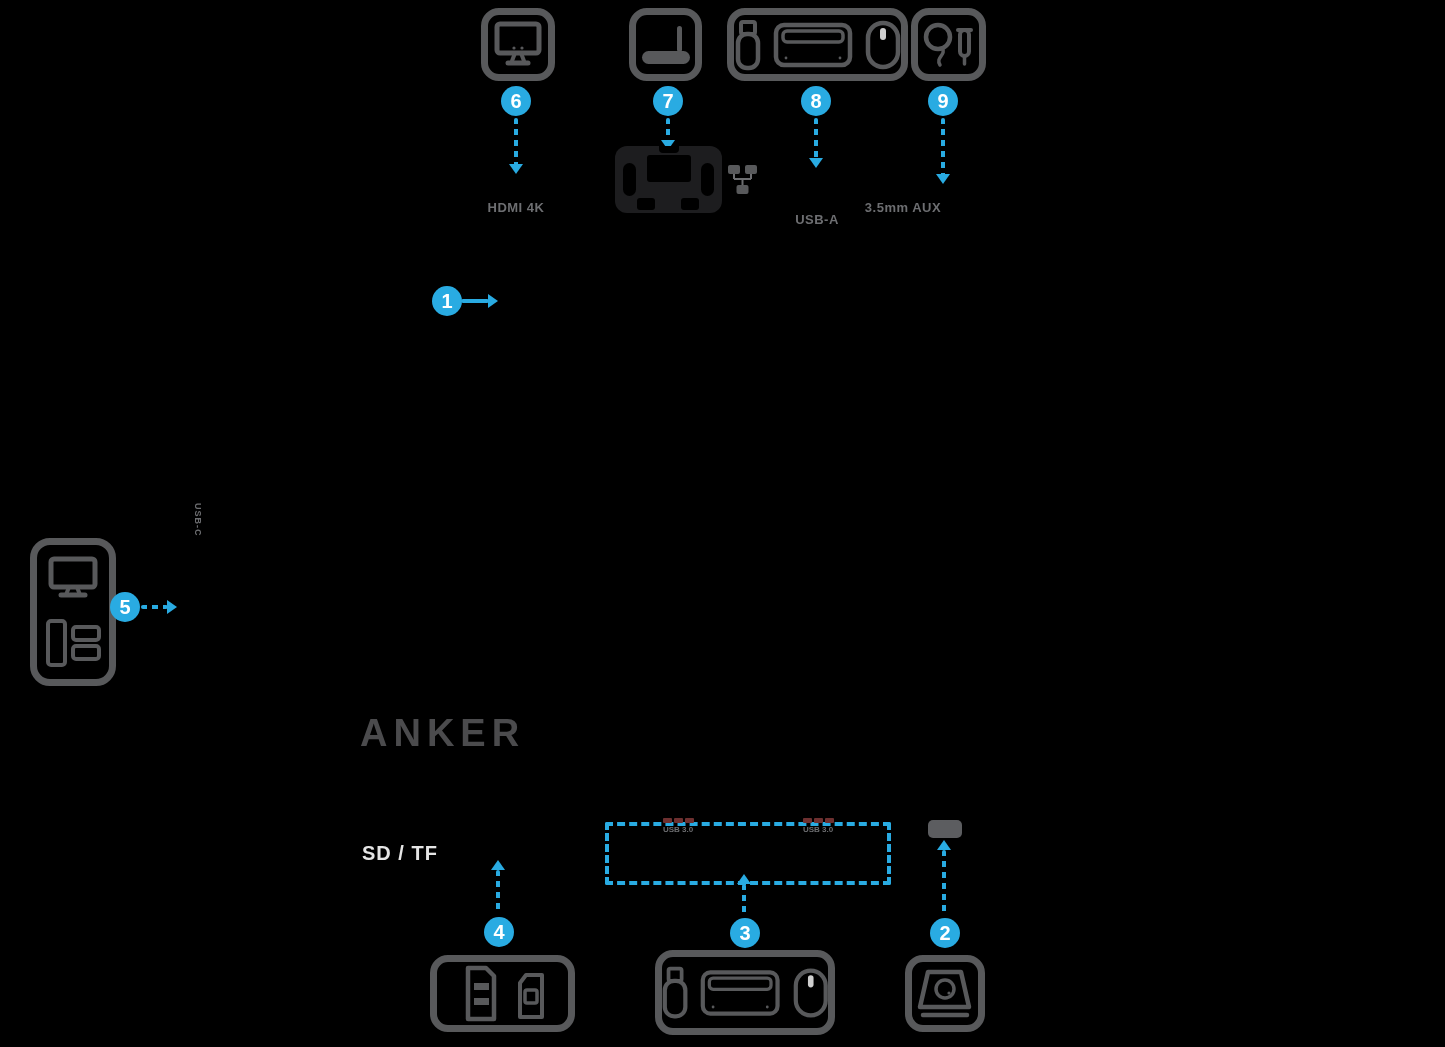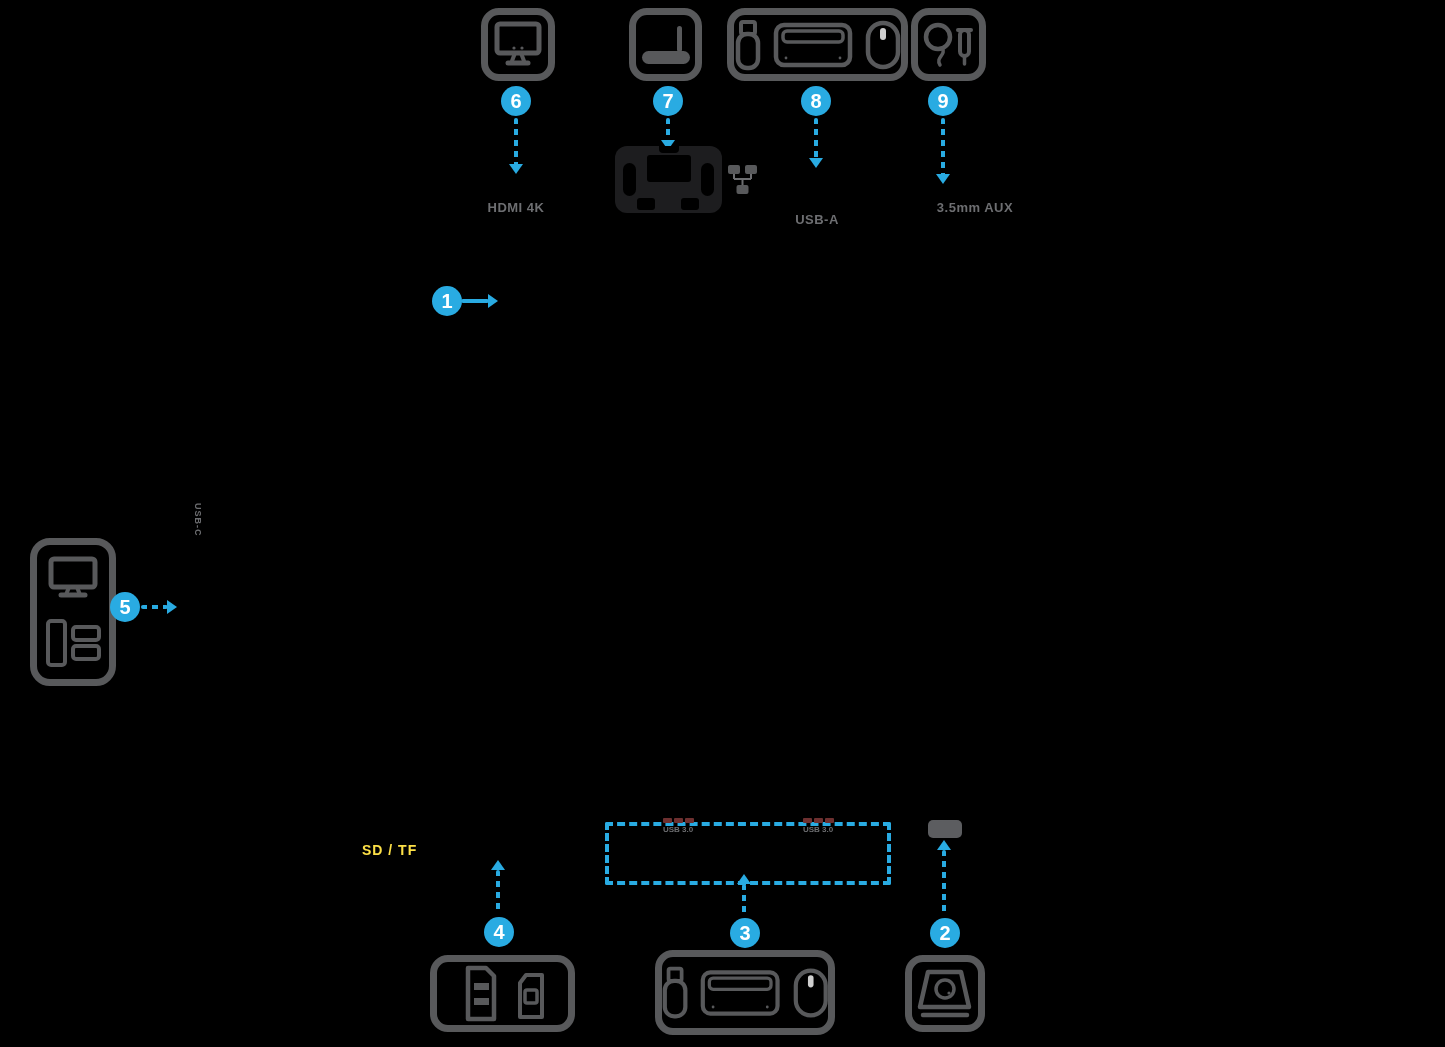--- a/index.html
+++ b/index.html
@@ -34,21 +34,21 @@
   
   .bluerect{position:absolute;left:605px;top:822px;width:278px;height:55px;
             border:4px dashed #29ABE2;border-radius:2px;}
   .portgroup{position:absolute;width:44px;display:flex;flex-direction:column;align-items:center;gap:2px;}
   .slots{display:flex;gap:2px;}
   .slot{width:9px;height:5px;background:#6E3030;border-radius:1px;}
   .portgroup .txt{color:#6D6E71;font-size:8px;font-weight:700;white-space:nowrap;}
   .pill{position:absolute;left:928px;top:820px;width:34px;height:18px;background:#5C5D60;border-radius:5px;}
   .logo{position:absolute;left:360px;top:712px;color:#4B4B4D;font-size:38px;font-weight:800;
         letter-spacing:6px;}
-  .sdtf{position:absolute;left:362px;top:842px;color:#fde047;font-size:14px;font-weight:700;letter-spacing:1px;}
+  .sdtf{position:absolute;left:362px;top:842px;color:#e5e5e5;font-size:20px;font-weight:700;letter-spacing:1px;}
   .vlabel{position:absolute;left:193px;top:503px;color:#6D6E71;font-size:9px;font-weight:700;
           writing-mode:vertical-rl;letter-spacing:1px;}
 </style>
 </head>
 <body>
 
 <div class="canvas">
 
   <div class="iconbox" style="left:481px;top:8px;width:74px;height:73px">
     <svg width="60" height="52" viewBox="0 0 60 52">
@@ -115,41 +115,42 @@
       <circle class="st" cx="18" cy="18" r="12" stroke-width="4.5"></circle>
       <path class="st" d="M22,29 c5,7 -7,9 -2,17" stroke-width="3.5"></path>
       <rect class="st" x="40" y="11" width="9" height="26" rx="4.5" stroke-width="4"></rect>
       <path class="st" d="M38,11 h13" stroke-width="4"></path>
       <path class="st" d="M44.5,37 v8" stroke-width="3.5"></path>
     </svg>
   </div>
   <div class="num" style="left:928px;top:86px">9</div>
   <div class="vdash" style="left:941px;top:118px;height:58px"></div>
   <div class="head-down" style="left:936px;top:174px"></div>
-  <div class="plabel" style="left:920px;top:200px;width:110px">3.5mm AUX</div>
+  <div class="plabel" style="left:848px;top:200px;width:110px">3.5mm AUX</div>
 
   <div class="num" style="left:432px;top:286px">1</div>
   <div class="hsolid" style="left:461px;top:299px;width:28px"></div>
   <div class="head-right" style="left:488px;top:294px"></div>
 
   <div class="iconbox" style="left:30px;top:538px;width:86px;height:148px;border-radius:20px">
     <svg width="66" height="126" viewBox="0 0 66 126">
       <rect class="st" x="11" y="10" width="44" height="28" rx="3" stroke-width="5"></rect>
       <path class="st" d="M29,38 l-3,8 M37,38 l3,8" stroke-width="4"></path>
       <path class="st" d="M21,46 h24" stroke-width="5"></path>
       <rect class="st" x="8" y="72" width="17" height="44" rx="3" stroke-width="4"></rect>
       <rect class="st" x="33" y="78" width="26" height="13" rx="3" stroke-width="4"></rect>
       <rect class="st" x="33" y="97" width="26" height="13" rx="3" stroke-width="4"></rect>
     </svg>
   </div>
   <div class="num" style="left:110px;top:592px">5</div>
   <div class="hdash" style="left:141px;top:605px;width:27px"></div>
   <div class="head-right" style="left:167px;top:600px"></div>
   <div class="vlabel">USB-C</div>
 
+  <div class="logo">ANKER</div>
 
   <div class="sdtf">SD / TF</div>
   <div class="bluerect"></div>
   <div class="portgroup" style="left:656px;top:818px">
     <div class="slots">
         <div class="slot"></div>
         <div class="slot"></div>
         <div class="slot"></div>
       </div>
     <div class="txt">USB 3.0</div>

